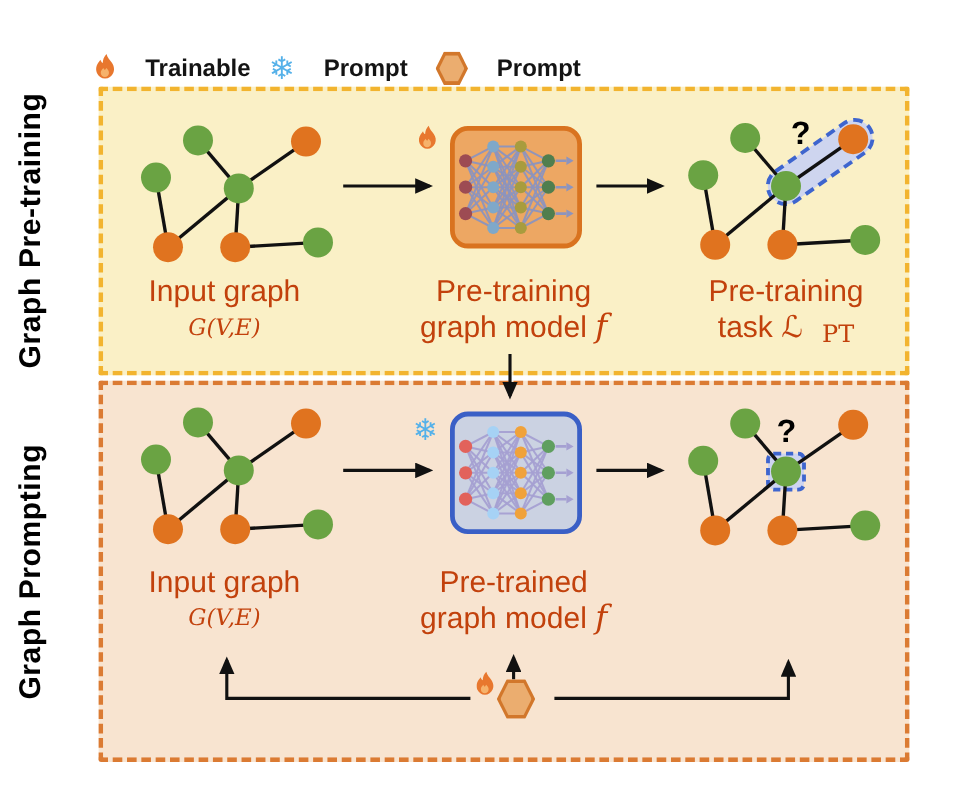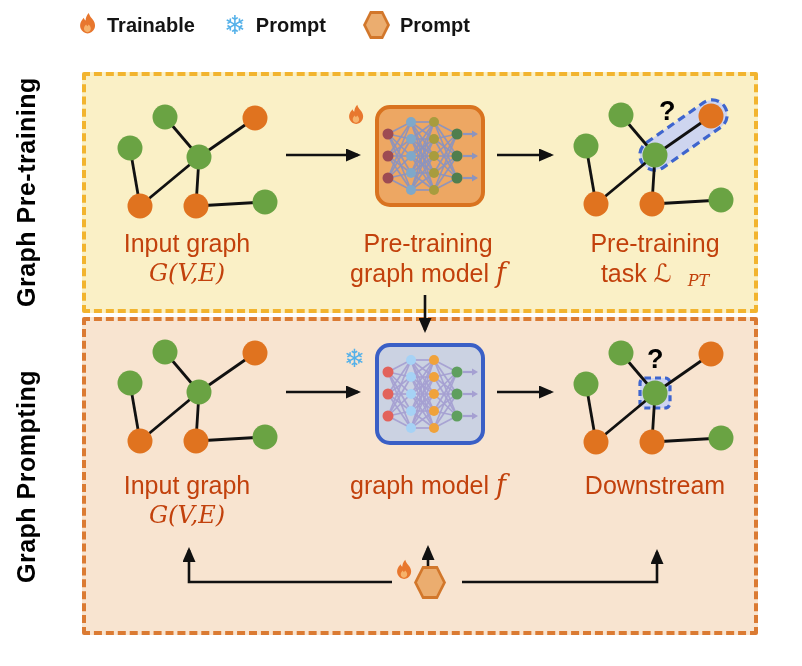--- a/index.html
+++ b/index.html
@@ -1,20 +1,20 @@
 <!DOCTYPE html>
 <html><head>
 <meta charset="utf-8">
 <style>
   html,body{margin:0;padding:0;background:#ffffff;}
   .canvas{position:relative;width:802px;height:666px;background:#ffffff;
           font-family:"Liberation Sans",sans-serif;color:#111;overflow:hidden;}
 
   
-  .legend-item{position:absolute;top:8px;height:34px;display:flex;align-items:center;gap:10px;}
+  .legend-item{position:absolute;top:40px;height:34px;display:flex;align-items:center;gap:24px;}
   .legend-label{font-size:20px;font-weight:600;color:#141414;}
   .snowflake{color:#55B1E9;font-size:26px;line-height:26px;}
 
   
   .panel{position:absolute;left:82px;width:676px;box-sizing:border-box;border-radius:2px;}
   .panel-top{top:72px;height:241px;background:#FAF0C6;border:4px dashed #F2B42F;}
   .panel-bottom{top:317px;height:318px;background:#F8E4D0;border:4px dashed #DB7B33;}
 
   
   .side-label{position:absolute;left:2px;width:48px;display:flex;align-items:center;justify-content:center;
@@ -26,24 +26,24 @@
   .graph-svg{position:absolute;}
 
   
   .nnbox{position:absolute;left:375px;width:110px;height:102px;box-sizing:border-box;
          border-radius:15px;border:4px solid;display:flex;align-items:center;justify-content:center;}
   .nnbox-top{top:105px;background:#EDA763;border-color:#D9731F;}
   .nnbox-bottom{top:343px;background:#CBD2E2;border-color:#3A5FC6;}
 
   
   .lbl{position:absolute;width:220px;text-align:center;font-size:25px;line-height:30px;color:#c2410c;}
-  .mathline{font-family:"DejaVu Serif",serif;font-style:italic;font-size:24px;}
+  .mathline{font-family:"DejaVu Serif",serif;font-style:italic;font-size:19px;}
   .mathf{font-family:"DejaVu Serif",serif;font-style:italic;}
   .loss{font-family:"DejaVu Sans",sans-serif;font-style:normal;}
-  .losssub{font-family:"DejaVu Serif",serif;font-style:italic;font-size:16px;vertical-align:-4px;margin-left:16px;}
+  .losssub{font-family:"DejaVu Serif",serif;font-size:20px;vertical-align:-4px;margin-left:16px;}
 
   .qmark{position:absolute;font-size:27px;font-weight:600;color:#000;}
 
   
   .hex{position:absolute;clip-path:polygon(26% 0,74% 0,100% 50%,74% 100%,26% 100%,0 50%);background:#D2772B;}
   .hex-inner{position:absolute;inset:3px;clip-path:polygon(26% 0,74% 0,100% 50%,74% 100%,26% 100%,0 50%);background:#EBAD6F;}
 
   .flame{position:absolute;}
   .snow-abs{position:absolute;color:#55B1E9;}
   .connectors{position:absolute;left:0;top:0;pointer-events:none;}
@@ -329,25 +329,25 @@
     <div>Pre-training</div>
     <div><span>task </span><span class="loss">ℒ</span><span class="losssub">PT</span></div>
   </div>
 
   <div class="lbl" style="left:77px;top:470px;">
     <div>Input graph</div>
     <div class="mathline">G(V,E)</div>
   </div>
 
   <div class="lbl" style="left:318px;top:470px;">
+    <div>Pre-trained</div>
     <div><span>graph model </span><span class="mathf" style="font-size:27px;">f</span></div>
   </div>
 
   <div class="lbl" style="left:545px;top:470px;">
-    <div>Downstream</div>
   </div>
 
   <div class="qmark" style="left:659px;top:96px;">?</div>
   <div class="qmark" style="left:647px;top:344px;">?</div>
 
   <svg class="flame" style="left:397px;top:559px;" width="16" height="24" viewBox="0 0 20 28">
     <path d="M10.3 0c.8 3.6 3.4 5.8 5.3 8.5 2 2.9 2.8 6.6 1.3 9.9-1.4 3.2-4.5 5.4-8 5.6-3.5-.2-6.6-2.4-8-5.6-1.5-3.3-.7-7 1.3-9.9.7-1 1.5-1.9 2.2-2.9.3 1.3 1.1 2.5 2.2 3.2.1-3.1 1.1-6 3.7-8.8z" fill="#E8772E"></path>
     <path d="M10.2 13.5c1.6 1.6 2.7 3.2 2.5 5.2-.2 2.1-1.9 3.6-4 3.7-2.1-.1-3.8-1.6-4-3.7-.2-2 .9-3.6 2.5-5.2.4 1 .9 1.7 1.6 2.1.4-.7.9-1.4 1.4-2.1z" fill="#F6B26B"></path>
   </svg>
 

